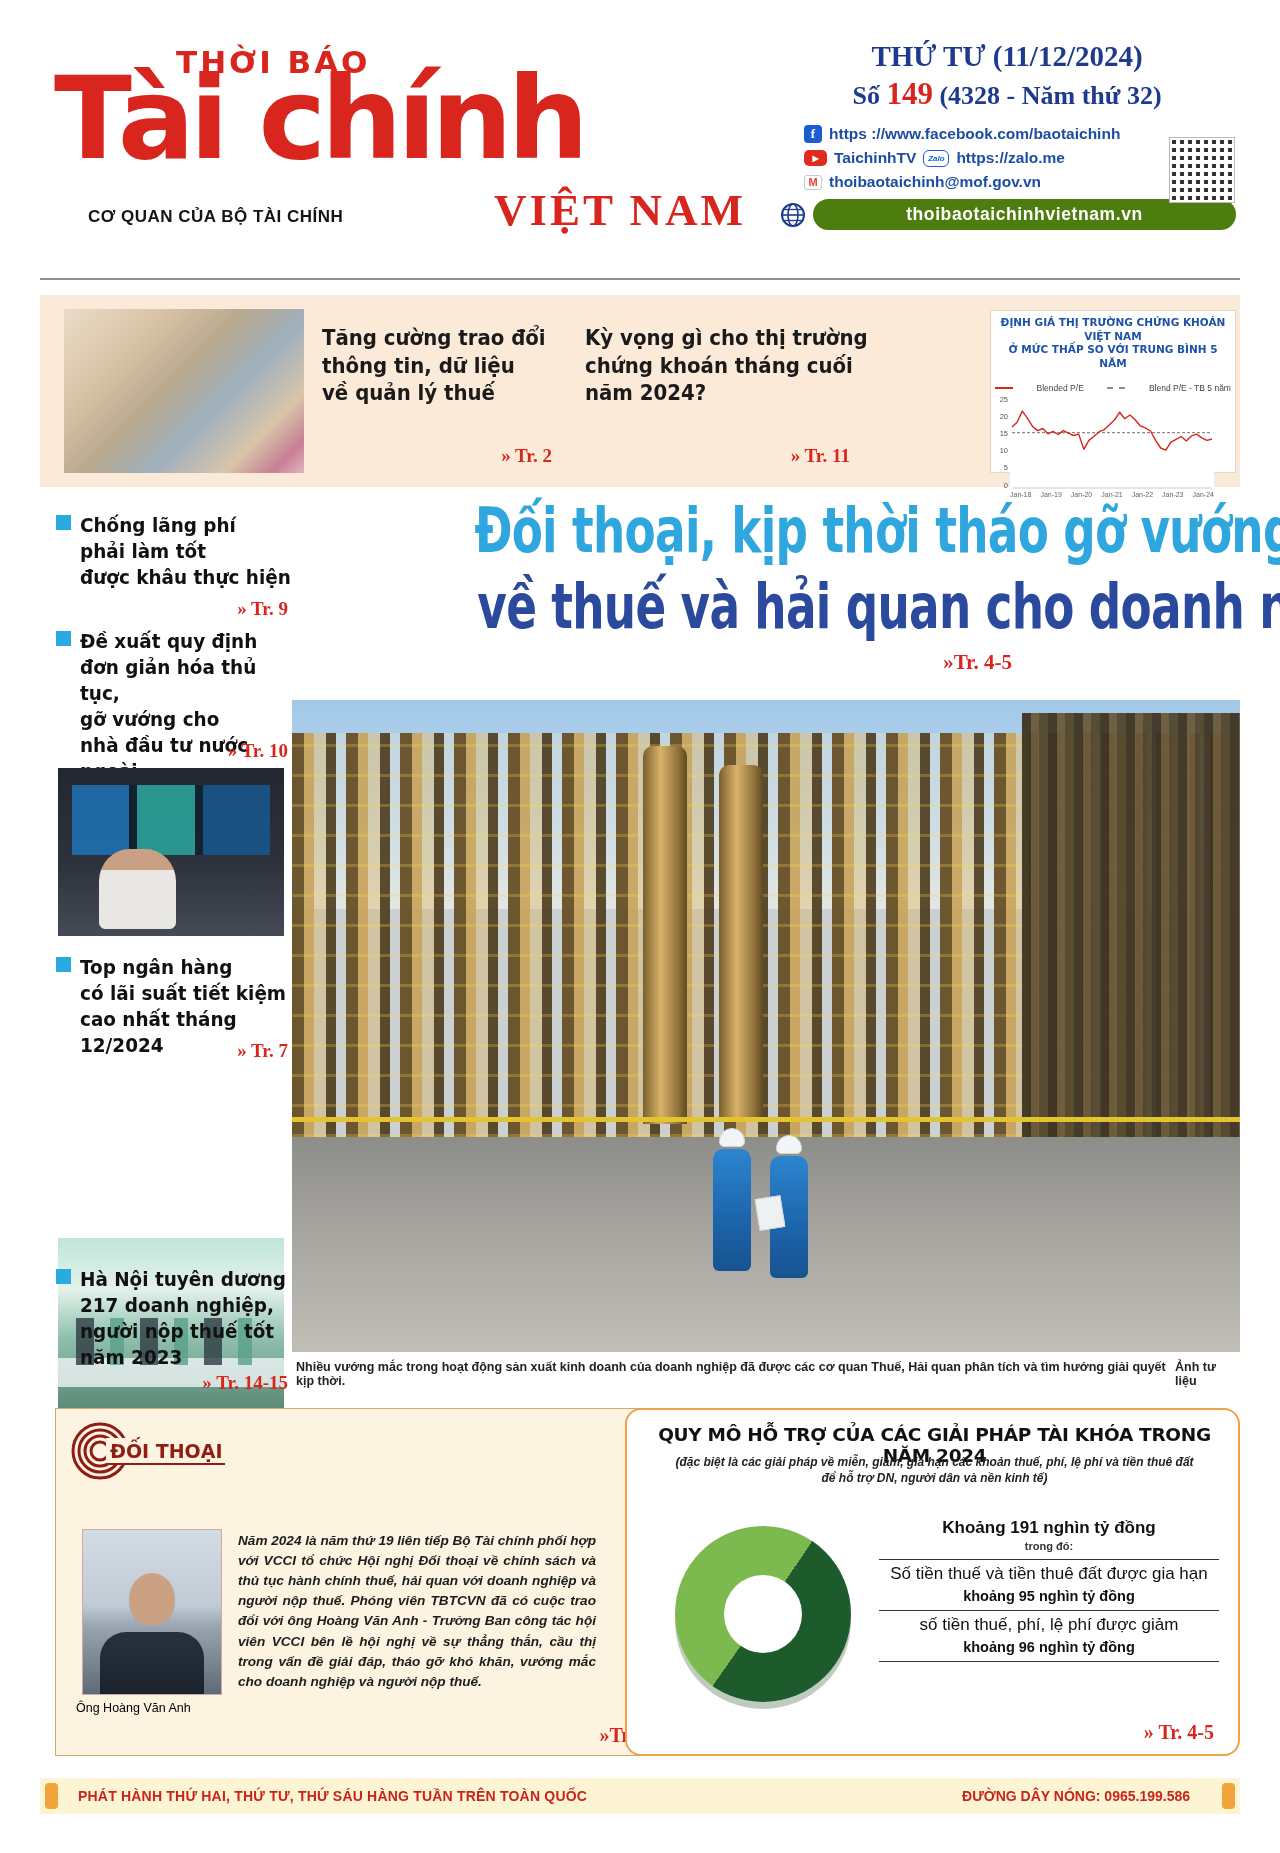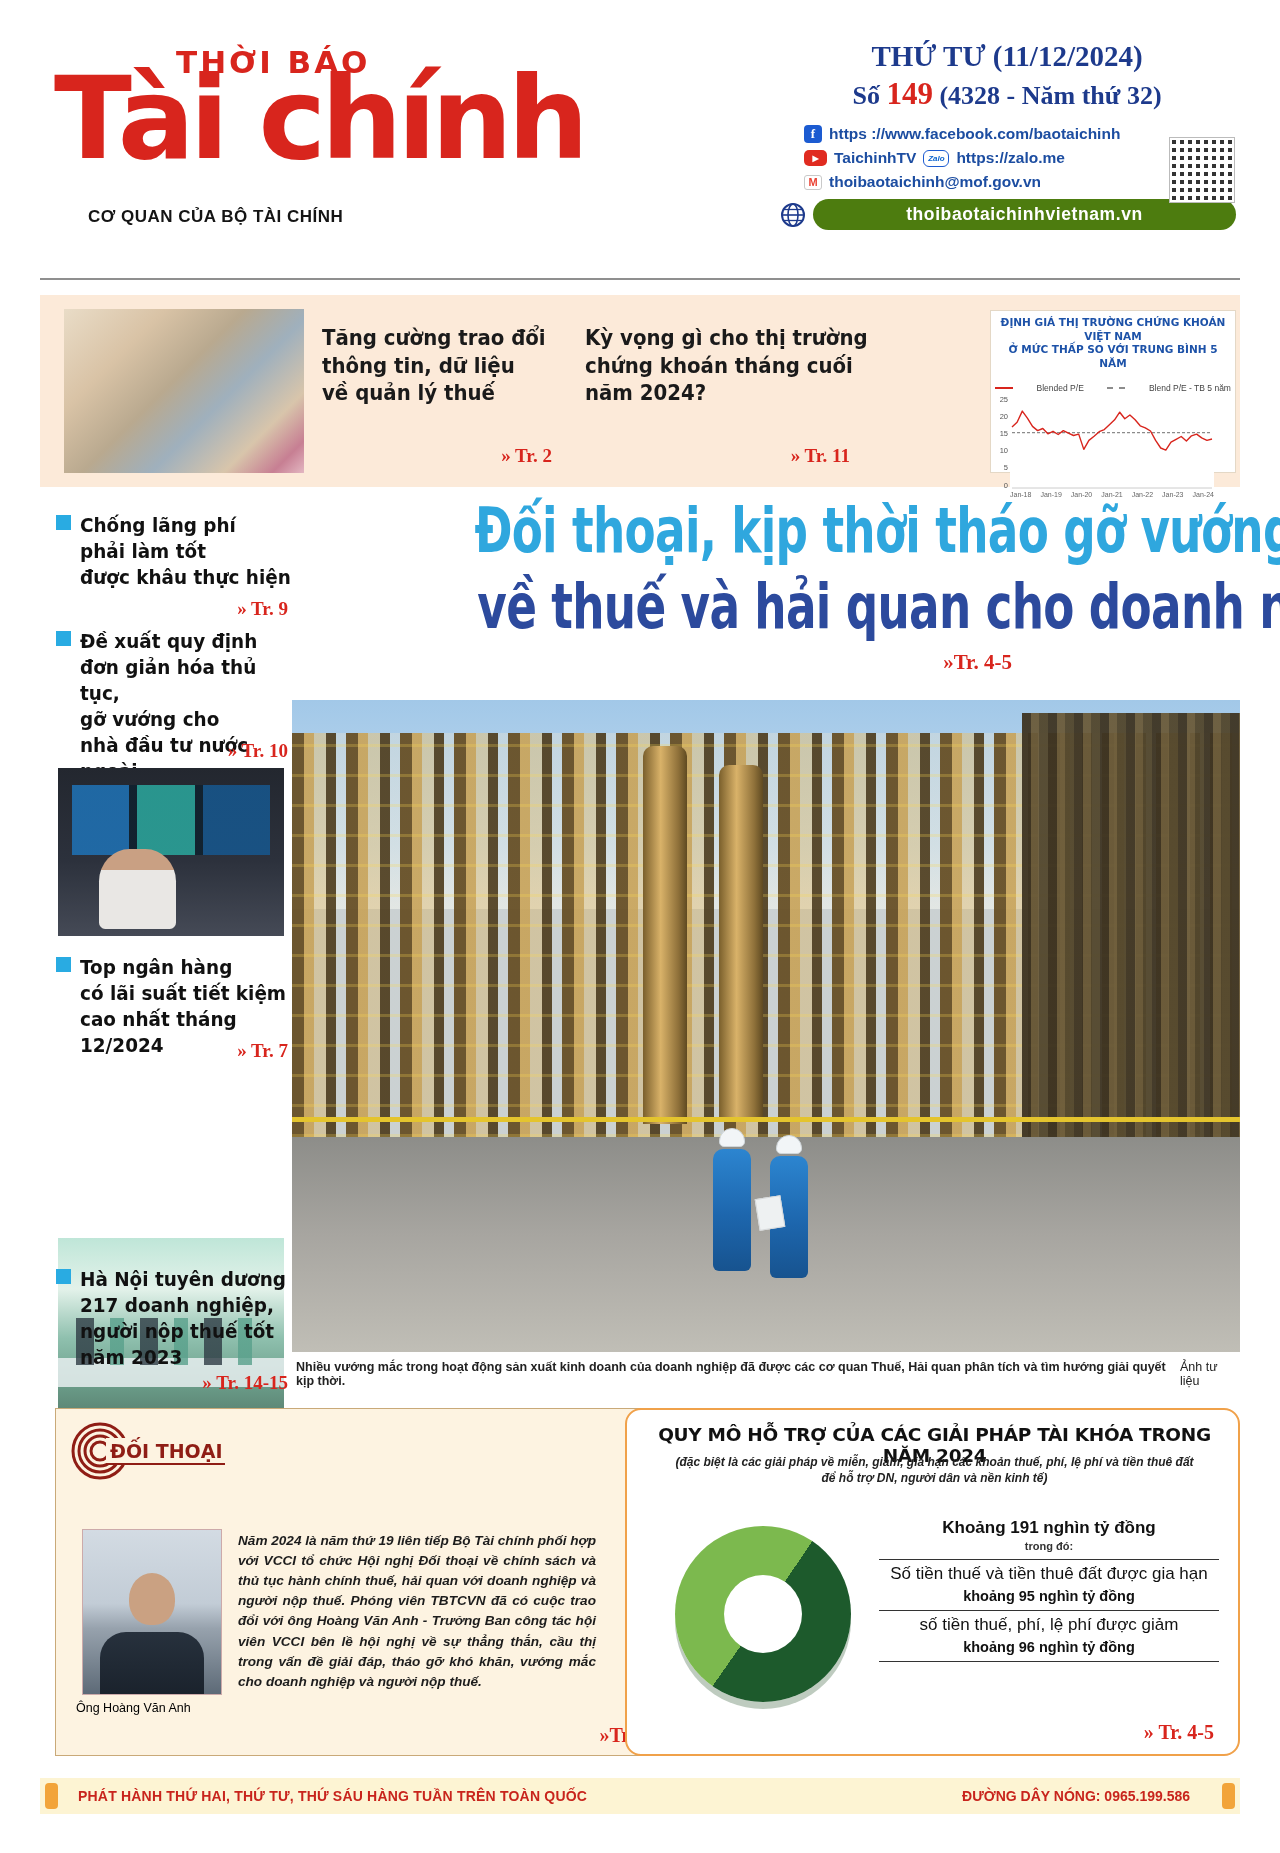--- a/index.html
+++ b/index.html
@@ -86,21 +86,21 @@
   .mp-rail { position:absolute; left:0; right:0; top:64%; height:5px; background:#e4c42e; }
   .mp-road { position:absolute; left:0; right:0; bottom:0; height:33%;
       background:linear-gradient(180deg,#8d8d89 0%,#a7a5a0 45%,#c0beb6 100%); }
   .worker { position:absolute; width:46px; height:152px; }
   .worker .helm { width:26px; height:19px; background:#f2f5f7; border-radius:13px 13px 5px 5px; margin:0 auto; border:1px solid #cfd6da; }
   .worker .suit { width:38px; height:122px; margin:2px auto 0; border-radius:10px 10px 6px 6px;
       background:linear-gradient(180deg,#2c85d0 0%,#1d66ad 55%,#17538f 100%); }
   .worker .paper { position:absolute; left:-9px; top:62px; width:26px; height:32px; background:#eef1f2; transform:rotate(-9deg); border:1px solid #d5d8da; }
   .caption-row { left:296px; top:1360px; width:942px; display:flex; justify-content:flex-end; align-items:baseline; }
   .caption { font-size:12.5px; font-weight:700; color:#222; }
-  .credit { font-size:12.5px; font-weight:400; color:#222; }
+  .credit { font-size:12.5px; font-weight:700; color:#222; }
 
   
   .dialog-box { left:55px; top:1408px; width:637px; height:348px; background:#fdf3e1; border:1px solid #c9a978; }
   .dlg-logo { position:absolute; left:14px; top:12px; display:flex; align-items:center; }
   .dlg-logo-text { margin-left:-24px; background:#fdf3e1; padding:2px 2px 1px 4px; font-size:19px; font-weight:800; color:#8f1d15;
       border-bottom:2.5px solid #8f1d15; font-family:"DejaVu Sans",sans-serif; }
   .dlg-title { position:absolute; left:150px; top:18px; width:392px; text-align:center; font-size:24px; font-weight:800; line-height:1.4; color:#141414; font-family:"DejaVu Sans",sans-serif; }
   .dlg-portrait { position:absolute; left:26px; top:120px; width:140px; height:166px; border:1px solid #caa; overflow:hidden;
       background:linear-gradient(180deg,#d3dbe3 0%,#c2ccd6 45%,#97a2ad 60%,#5d6a77 100%); }
   .dlg-portrait:before { content:""; position:absolute; left:50%; top:26%; width:46px; height:52px; transform:translateX(-50%); border-radius:50% 50% 45% 45%; background:#caa182; }
@@ -131,20 +131,21 @@
   .f-right { margin-left:auto; margin-right:20px; font-size:14px; font-weight:700; color:#c8241c; }
   .f-block.first { margin-left:5px; } .f-block.last { margin-left:12px; margin-right:5px; }
 </style>
 </head>
 <body>
 
 <div id="page">
 
   <div class="abs mh-tagline">THỜI BÁO</div>
   <div class="abs mh-title">Tài chính</div>
+  <div class="abs mh-region">VIỆT NAM</div>
   <div class="abs mh-agency">CƠ QUAN CỦA BỘ TÀI CHÍNH</div>
 
   <div class="abs mh-right">
     <div class="issue-date">THỨ TƯ (11/12/2024)</div>
     <div class="issue-row">
       <span>Số </span><span class="issue-num">149</span><span> (4328 - Năm thứ 32)</span>
     </div>
     <div class="social">
       <div class="social-row">
         <span class="ic ic-fb">f</span>

